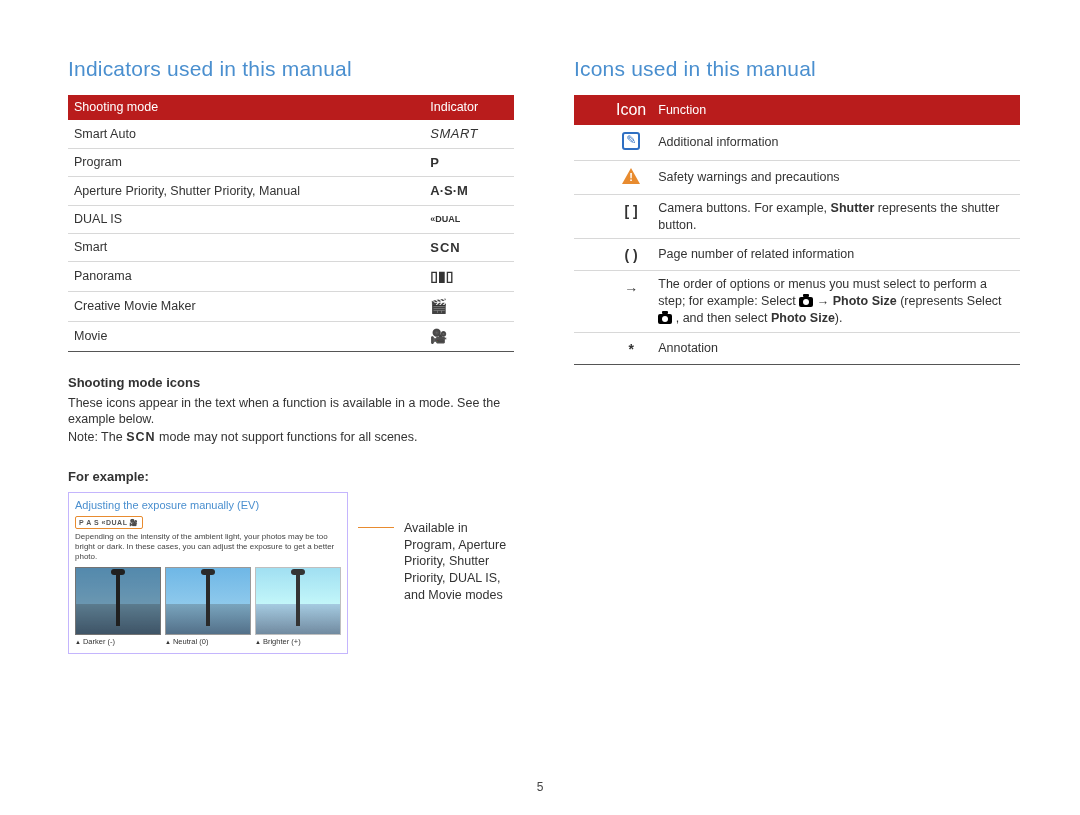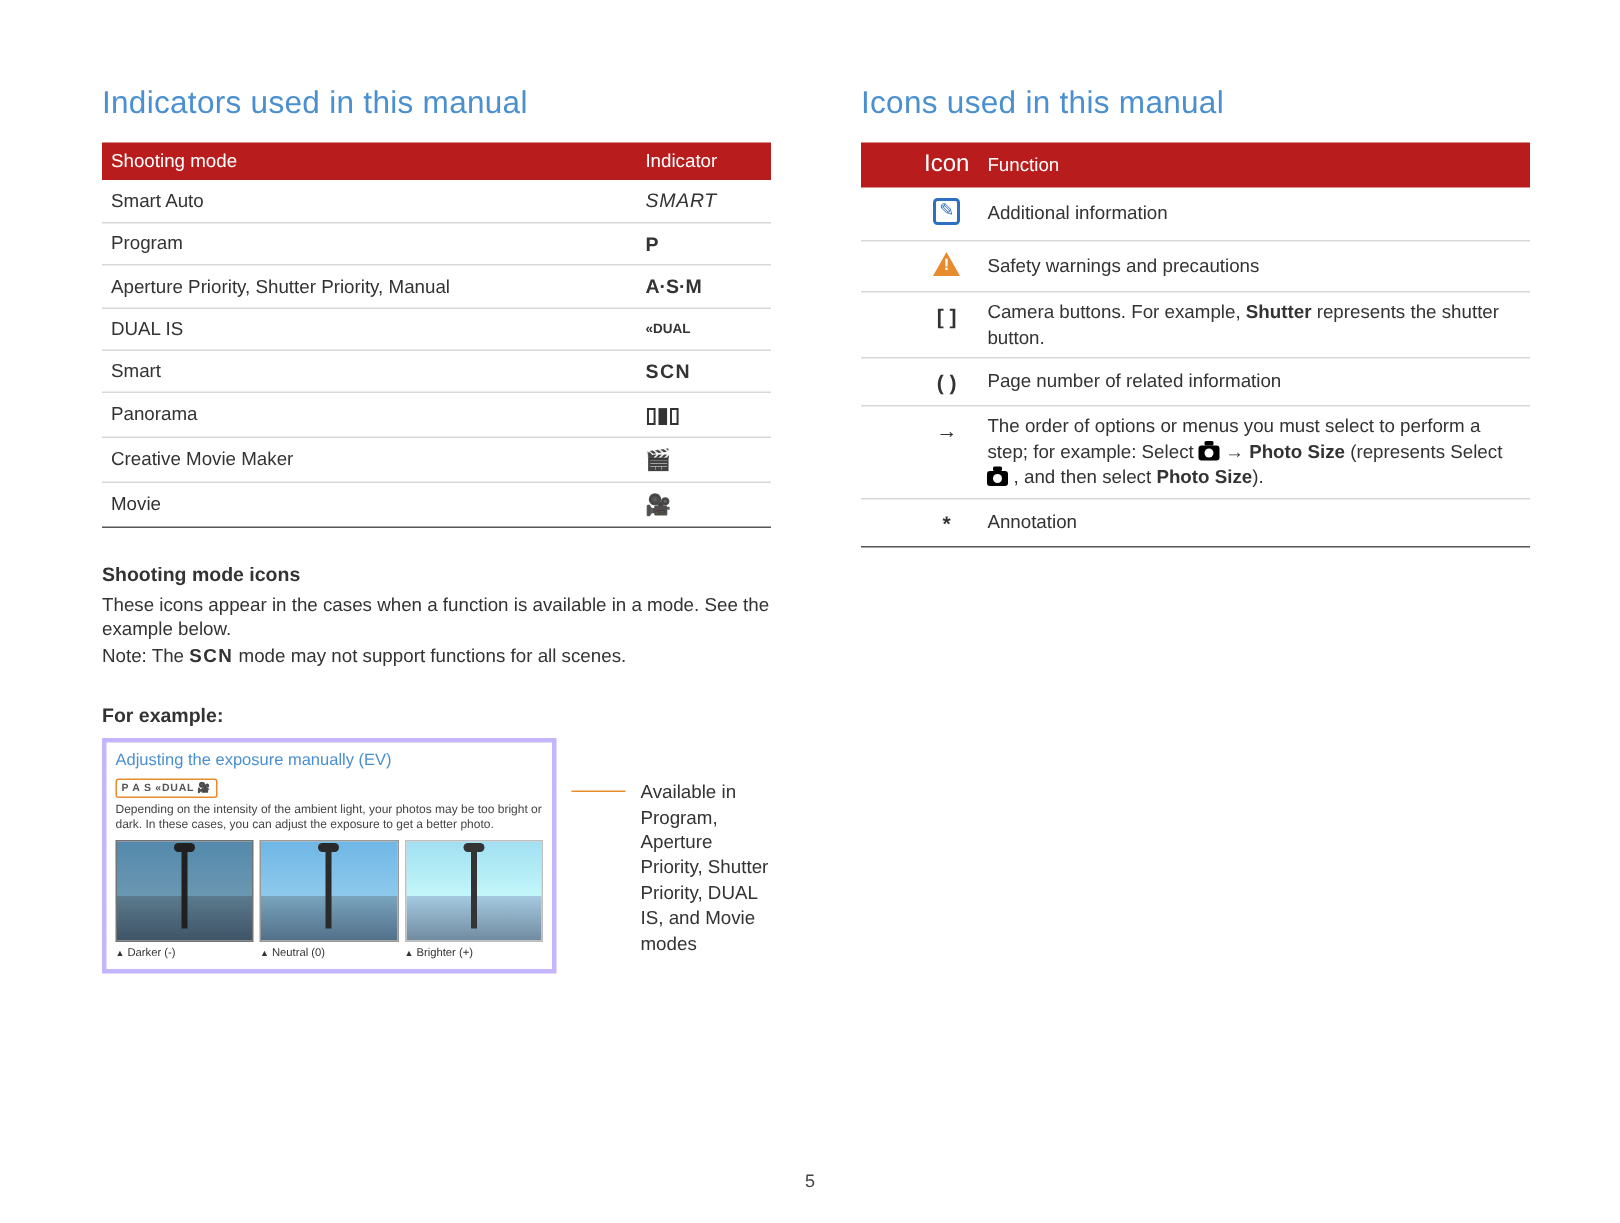--- a/index.html
+++ b/index.html
@@ -41,22 +41,22 @@
   .ind-smart { font-style: italic; font-weight: 400; letter-spacing: 0.5px; }
   .ind-asm { font-weight: 900; }
   .ind-scn { font-weight: 900; letter-spacing: 1px; }
   .ind-small { font-size: 9px; font-weight: bold; }
   .ind-pano { font-size: 14px; }
   .subhead { font-weight: bold; font-size: 13px; margin-top: 22px; margin-bottom: 3px; }
   .para { font-size: 12.5px; margin-bottom: 1px; }
   .inline-scn { font-weight: 900; font-family: Arial; letter-spacing: 1px; font-size: 12.5px; }
   .example-wrap { display: flex; gap: 10px; margin-top: 6px; align-items: flex-start; }
   .example-box {
-    border: 3px solid #c4b5fd;
-    width: 303px;
+    border: 1px solid #c4b5fd;
+    width: 280px;
     padding: 5px 6px 6px 6px;
     font-size: 9px;
   }
   .example-box .etitle { color: #4a8fcf; font-size: 11px; margin-bottom: 3px; }
   .badge-row {
     border: 1px solid #e88b2f;
     border-radius: 2px;
     padding: 1px 3px;
     font-size: 7px;
     display: inline-block;
@@ -151,21 +151,21 @@
             <td class="indcell ind-pano">🎬</td>
           </tr>
           <tr>
             <td>Movie</td>
             <td class="indcell ind-pano">🎥</td>
           </tr>
         </tbody>
     </table>
 
     <div class="subhead">Shooting mode icons</div>
-    <div class="para">These icons appear in the cases when a function is available in a mode. See the example below.</div>
+    <div class="para">These icons appear in the text when a function is available in a mode. See the example below.</div>
     <div class="para">
       <span>Note: The </span><span class="inline-scn">SCN</span><span> mode may not support functions for all scenes.</span>
     </div>
 
     <div class="subhead">For example:</div>
     <div class="example-wrap">
       <div class="example-box">
         <div class="etitle">Adjusting the exposure manually (EV)</div>
         <span class="badge-row">P A S «DUAL 🎥</span>
         <div class="etext">Depending on the intensity of the ambient light, your photos may be too bright or dark. In these cases, you can adjust the exposure to get a better photo.</div>

